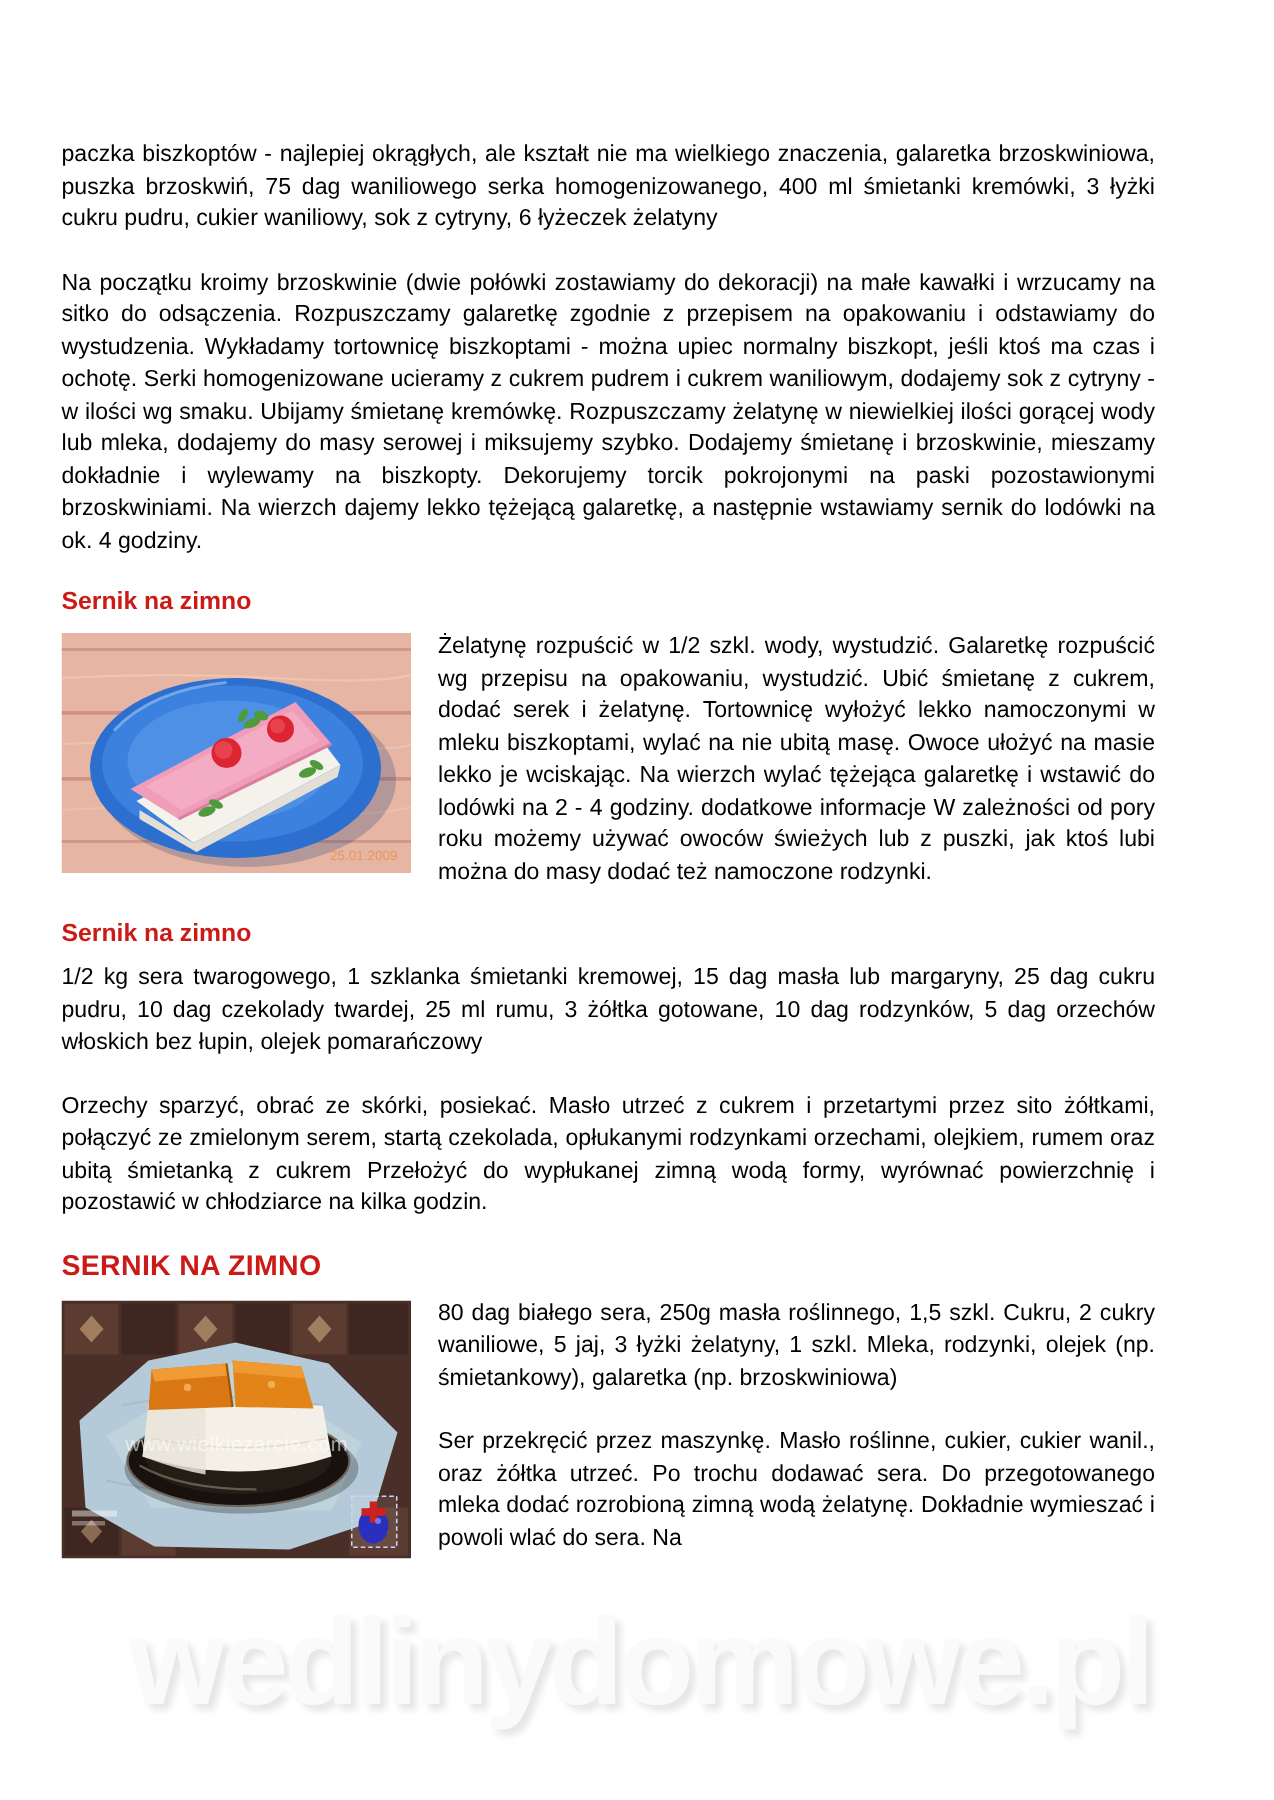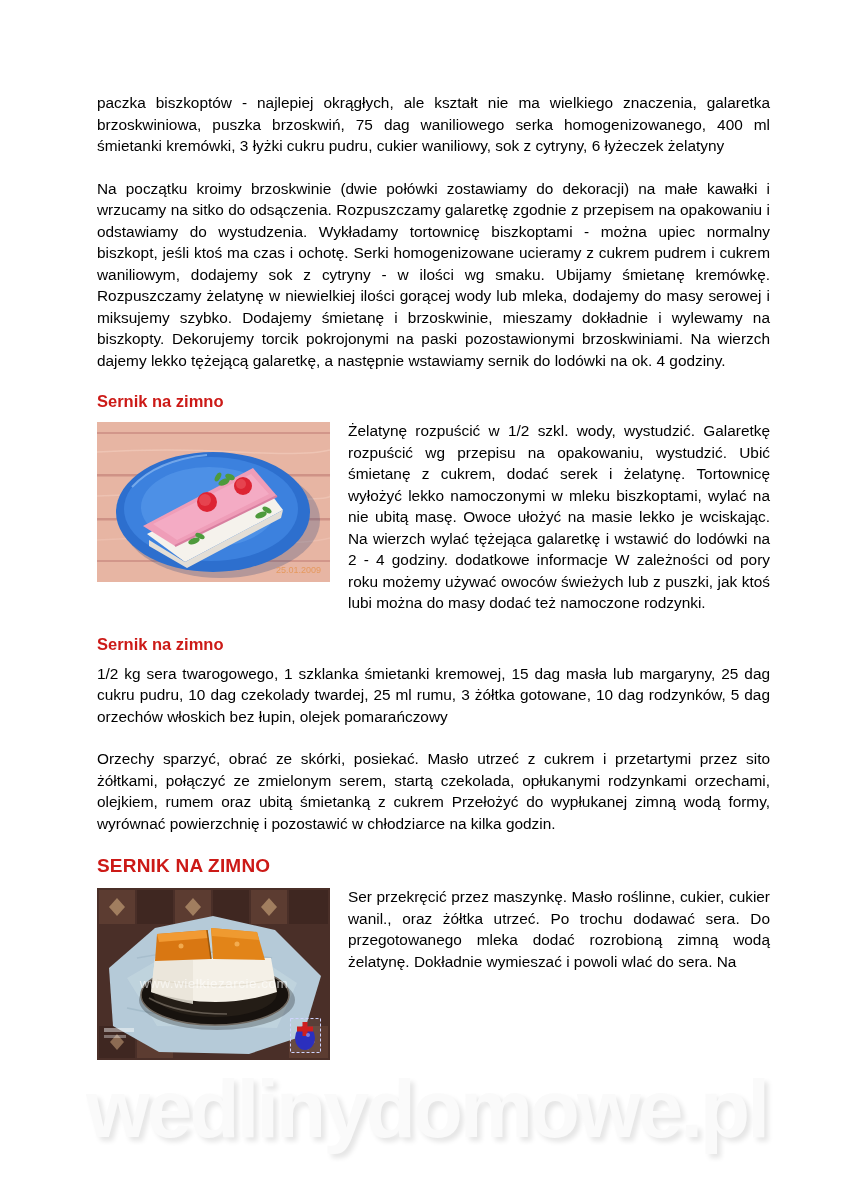--- a/index.html
+++ b/index.html
@@ -7,21 +7,21 @@
     width: 849px; height: 1200px;
     background: #ffffff;
     font-family: "Liberation Sans", sans-serif;
     position: relative;
     overflow: hidden;
     color: #000;
   }
   .page {
     position: absolute;
     left: 0; top: 0; right: 0; bottom: 0;
-    padding: 92px 79px 0 97px;
+    padding: 92px 79px 0 41px;
     box-sizing: border-box;
   }
   p.body {
     font-size: 15.4px;
     line-height: 21.5px;
     text-align: justify;
     margin: 0 0 21px 0;
   }
   h2.rheading {
     color: #cc1a17;
@@ -195,17 +195,18 @@
           <circle cx="18" cy="17" r="2" fill="#7d82e8" opacity="0.9"></circle>
         </g>
 
         <g>
           <rect x="7" y="140" width="30" height="4" fill="#ffffff" opacity="0.45"></rect>
           <rect x="7" y="147" width="22" height="3" fill="#ffffff" opacity="0.35"></rect>
         </g>
       </svg>
     </figure>
 
+    <p class="body">80 dag białego sera, 250g masła roślinnego, 1,5 szkl. Cukru, 2 cukry waniliowe, 5 jaj, 3 łyżki żelatyny, 1 szkl. Mleka, rodzynki, olejek (np. śmietankowy), galaretka (np. brzoskwiniowa)</p>
 
     <p class="body">Ser przekręcić przez maszynkę. Masło roślinne, cukier, cukier wanil., oraz żółtka utrzeć. Po trochu dodawać sera. Do przegotowanego mleka dodać rozrobioną zimną wodą żelatynę. Dokładnie wymieszać i powoli wlać do sera. Na</p>
   </div>
 
 </div>
 
 </body></html>

